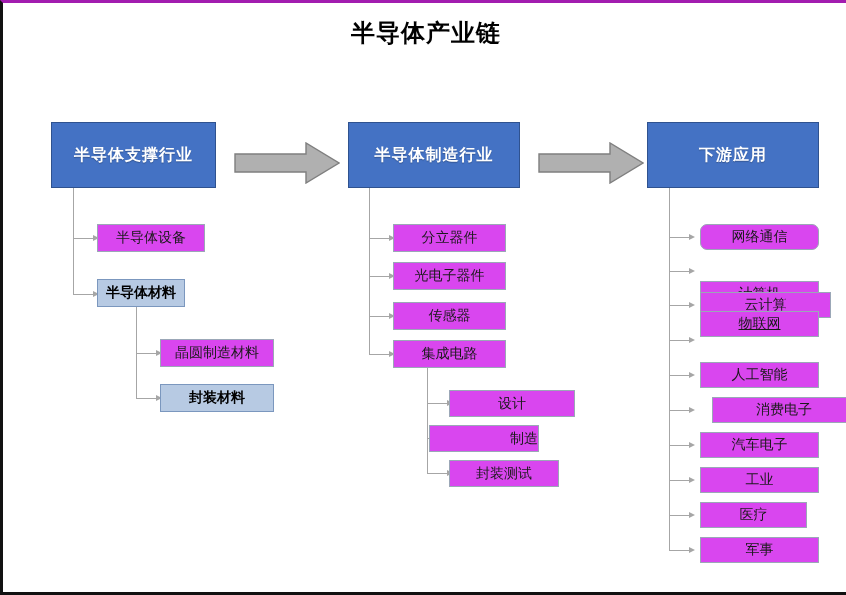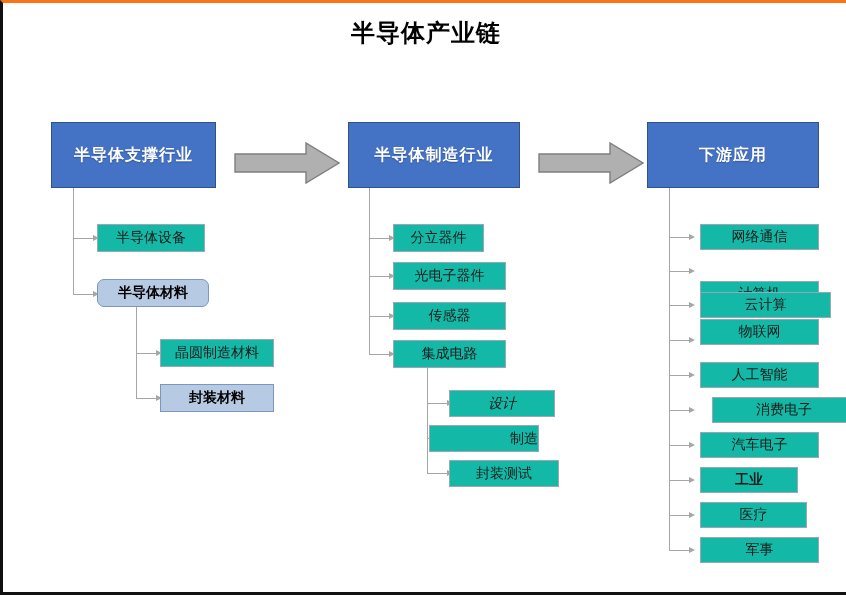--- a/index.html
+++ b/index.html
@@ -8,21 +8,21 @@
     background: #ffffff;
   }
   body {
     font-family: "Liberation Serif", "DejaVu Serif", serif;
   }
   #page {
     position: relative;
     width: 846px;
     height: 595px;
     background: #ffffff;
-    border-top: 3px solid #f97316;
+    border-top: 3px solid #a21caf;
     border-left: 3px solid #111111;
     border-bottom: 3px solid #111111;
     box-sizing: border-box;
     overflow: hidden;
   }
   #canvas {
     position: absolute;
     left: 0; top: 0;
     width: 846px;
     height: 595px;
@@ -55,21 +55,21 @@
     justify-content: center;
     box-sizing: border-box;
     letter-spacing: 1px;
     text-shadow: 0 1px 1px rgba(0,0,0,.25);
   }
 
   
   .node {
     position: absolute;
     box-sizing: border-box;
-    background: #14b8a6;
+    background: #d946ef;
     border: 1px solid #9BA7B7;
     color: #1a1a1a;
     font-size: 14px;
     display: flex;
     align-items: center;
     justify-content: center;
     white-space: nowrap;
     line-height: 1;
   }
   .node.hl {
@@ -120,21 +120,21 @@
 
     <div class="hline" style="left:70px; top:235px; width:22px;"></div>
     <div class="arrowhead" style="left:90px; top:231.5px;"></div>
 
     <div class="hline" style="left:70px; top:291px; width:22px;"></div>
     <div class="arrowhead" style="left:90px; top:287.5px;"></div>
 
     <div class="node" style="left:94px; top:221px; width:108px; height:28px;">
       <span>半导体设备</span>
     </div>
-    <div class="node hl" style="left:94px; top:276px; width:112px; height:28px;border-radius:7px;">
+    <div class="node hl" style="left:94px; top:276px; width:88px; height:28px;">
       <span>半导体材料</span>
     </div>
 
     <div class="vline" style="left:133px; top:304px; width:1px; height:92px;"></div>
     <div class="hline" style="left:133px; top:350px; width:22px;"></div>
     <div class="arrowhead" style="left:153px; top:346.5px;"></div>
     <div class="hline" style="left:133px; top:395px; width:22px;"></div>
     <div class="arrowhead" style="left:153px; top:391.5px;"></div>
 
     <div class="node" style="left:157px; top:336px; width:114px; height:28px;">
@@ -157,42 +157,42 @@
     <div class="vline" style="left:366px; top:185px; height:166px;"></div>
     <div class="hline" style="left:366px; top:235px; width:22px;"></div>
     <div class="arrowhead" style="left:386px; top:231.5px;"></div>
     <div class="hline" style="left:366px; top:273px; width:22px;"></div>
     <div class="arrowhead" style="left:386px; top:269.5px;"></div>
     <div class="hline" style="left:366px; top:313px; width:22px;"></div>
     <div class="arrowhead" style="left:386px; top:309.5px;"></div>
     <div class="hline" style="left:366px; top:351px; width:22px;"></div>
     <div class="arrowhead" style="left:386px; top:347.5px;"></div>
 
-    <div class="node" style="left:390px; top:221px; width:91px; height:28px;">
+    <div class="node" style="left:390px; top:221px; width:113px; height:28px;">
       <span>分立器件</span>
     </div>
     <div class="node" style="left:390px; top:259px; width:113px; height:28px;">
       <span>光电子器件</span>
     </div>
     <div class="node" style="left:390px; top:299px; width:113px; height:28px;">
       <span>传感器</span>
     </div>
     <div class="node" style="left:390px; top:337px; width:113px; height:28px;">
       <span>集成电路</span>
     </div>
 
     <div class="vline" style="left:424px; top:365px; height:105px;"></div>
     <div class="hline" style="left:424px; top:400px; width:22px;"></div>
     <div class="arrowhead" style="left:444px; top:396.5px;"></div>
     <div class="hline" style="left:424px; top:435px; width:22px;"></div>
     <div class="arrowhead" style="left:444px; top:431.5px;"></div>
     <div class="hline" style="left:424px; top:470px; width:22px;"></div>
     <div class="arrowhead" style="left:444px; top:466.5px;"></div>
 
-    <div class="node" style="left:446px; top:387px; width:106px; height:27px;font-style:italic;">
+    <div class="node" style="left:446px; top:387px; width:126px; height:27px;">
       <span>设计</span>
     </div>
     <div class="node" style="left:426px; top:422px; width:110px; height:27px;justify-content:flex-end;">
       <span>制造</span>
     </div>
     <div class="node" style="left:446px; top:457px; width:110px; height:27px;">
       <span>封装测试</span>
     </div>
 
     <div class="blockarrow" style="left:535px; top:139px;">
@@ -221,42 +221,42 @@
     <div class="arrowhead" style="left:686px; top:403.5px;"></div>
     <div class="hline" style="left:666px; top:442px; width:22px;"></div>
     <div class="arrowhead" style="left:686px; top:438.5px;"></div>
     <div class="hline" style="left:666px; top:477px; width:22px;"></div>
     <div class="arrowhead" style="left:686px; top:473.5px;"></div>
     <div class="hline" style="left:666px; top:512px; width:22px;"></div>
     <div class="arrowhead" style="left:686px; top:508.5px;"></div>
     <div class="hline" style="left:666px; top:547px; width:22px;"></div>
     <div class="arrowhead" style="left:686px; top:543.5px;"></div>
 
-    <div class="node" style="left:697px; top:221px; width:119px; height:26px;">
+    <div class="node" style="left:697px; top:221px; width:119px; height:26px;border-radius:7px;">
       <span>网络通信</span>
     </div>
     <div class="node" style="left:697px; top:255px; width:119px; height:26px;margin-top:23px;">
       <span>计算机</span>
     </div>
     <div class="node" style="left:697px; top:289px; width:131px; height:26px;">
       <span>云计算</span>
     </div>
-    <div class="node" style="left:697px; top:316px; width:119px; height:26px;">
+    <div class="node" style="left:697px; top:308px; width:119px; height:26px;text-decoration:underline;">
       <span>物联网</span>
     </div>
     <div class="node" style="left:697px; top:359px; width:119px; height:26px;">
       <span>人工智能</span>
     </div>
     <div class="node" style="left:697px; top:394px; width:144px; height:26px;margin-left:12px;">
       <span>消费电子</span>
     </div>
     <div class="node" style="left:697px; top:429px; width:119px; height:26px;">
       <span>汽车电子</span>
     </div>
-    <div class="node" style="left:697px; top:464px; width:98px; height:26px;font-weight:bold;">
+    <div class="node" style="left:697px; top:464px; width:119px; height:26px;">
       <span>工业</span>
     </div>
     <div class="node" style="left:697px; top:499px; width:107px; height:26px;">
       <span>医疗</span>
     </div>
     <div class="node" style="left:697px; top:534px; width:119px; height:26px;">
       <span>军事</span>
     </div>
 
   </div>

